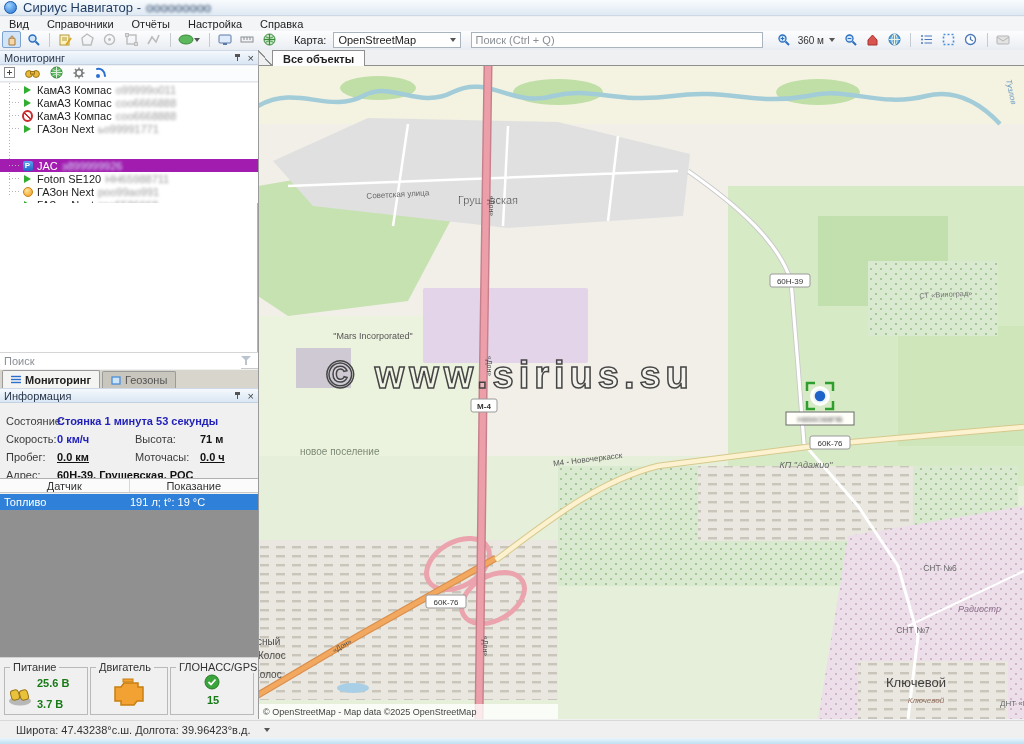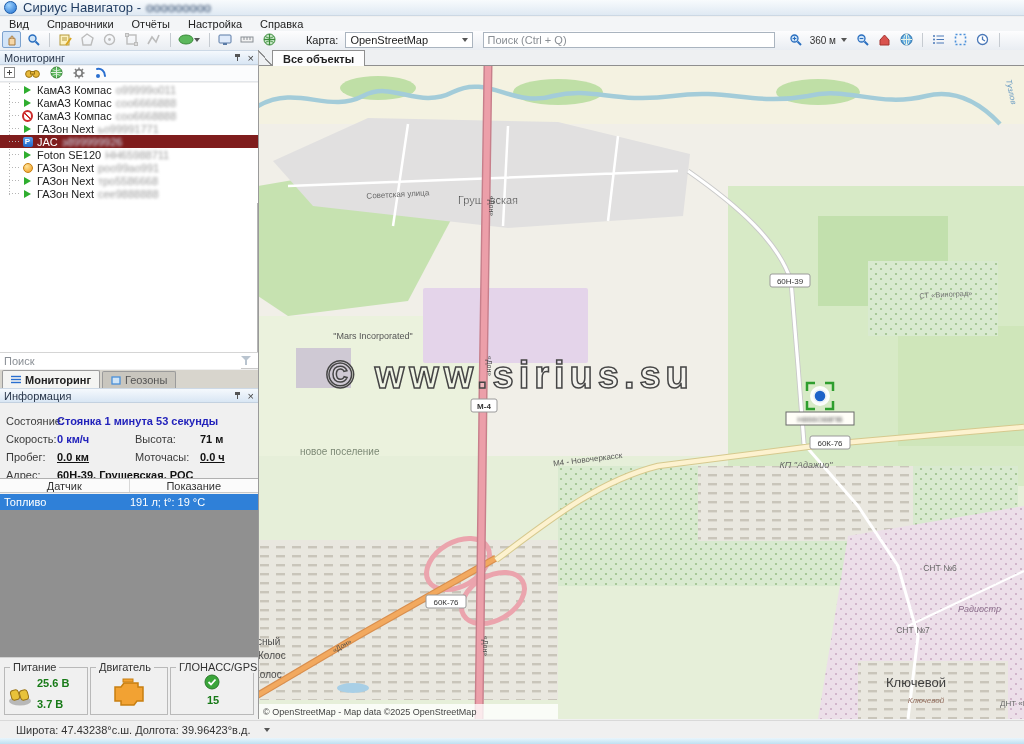--- a/index.html
+++ b/index.html
@@ -30,21 +30,21 @@
          border-bottom:1px solid #c3d1e0;display:flex;align-items:center;padding:0 4px;box-sizing:border-box;color:#29364a;}
   .phead .sp{margin-left:auto;display:flex;gap:6px;align-items:center;}
   .phx{font-size:11px;line-height:10px;color:#444;cursor:default;}
   .treetools{left:0;top:66px;width:258px;height:16px;background:#fbfcfd;border-bottom:1px solid #e3e6ea;display:flex;align-items:center;gap:10px;padding-left:4px;box-sizing:border-box;}
   .treearea{left:0;top:83px;width:258px;height:120px;background:#fff;}
   .trow{position:relative;height:13px;display:flex;align-items:center;padding-left:22px;white-space:nowrap;}
   .trow::before{content:"";position:absolute;left:9px;top:6px;width:10px;height:1px;
                 background:repeating-linear-gradient(to right,#b5b5b5 0 1px,transparent 1px 3px);}
   .treearea .vline{position:absolute;left:9px;top:0;width:1px;height:114px;
                 background:repeating-linear-gradient(to bottom,#b5b5b5 0 1px,transparent 1px 3px);}
-  .trow.sel{background:#7f1d1d;color:#fff;}
+  .trow.sel{background:#a21caf;color:#fff;margin-top:24px;}
   .trow.sel .redact{color:#d7e6f8;}
   .trow .nm{margin-left:4px;}
   .ic{width:11px;height:11px;display:inline-flex;align-items:center;justify-content:center;flex:0 0 auto;}
   .ic-moving{width:0;height:0;border-left:7px solid #2fae2f;border-top:4px solid transparent;border-bottom:4px solid transparent;}
   .ic-blocked{width:8px;height:8px;border:2px solid #cc2b2b;border-radius:50%;background:
       linear-gradient(45deg,transparent 42%,#cc2b2b 42% 58%,transparent 58%),#fff;}
   .ic-parking{width:10px;height:10px;border-radius:2px;background:linear-gradient(#5aa2ef,#1f66c8);color:#fff;
       font-weight:bold;font-size:8px;line-height:10px;text-align:center;}
   .ic-parking::after{content:"P";}
   .ic-idle{width:10px;height:10px;border-radius:50%;background:radial-gradient(circle at 35% 30%,#ffe49a,#f09a1c);border:1px solid #c87f10;box-sizing:border-box;}
@@ -164,21 +164,21 @@
         <line x1="7" y1="4" x2="7" y2="7" stroke="#8a8f95"></line>
         <line x1="10" y1="4" x2="10" y2="7" stroke="#8a8f95"></line>
       </svg>
     </span>
   <span class="tbtn">
     <svg width="13" height="13">
         <circle cx="6.5" cy="6.5" r="5.5" fill="#bfe3bf" stroke="#3a8a3a"></circle>
         <path d="M1 6.5 h11 M6.5 1 v11 M2.5 3.5 c2.5 2 5.5 2 8 0 M2.5 9.5 c2.5 -2 5.5 -2 8 0" stroke="#3a8a3a" fill="none"></path>
       </svg>
     </span>
-  <span style="display:inline-block;margin:3px 4px 0 24px;color:#222;vertical-align:top">Карта:</span>
+  <span style="display:inline-block;margin:3px 4px 0 12px;color:#222;vertical-align:top">Карта:</span>
   <span class="combo" style="display:inline-flex;width:128px;vertical-align:top;margin-top:1px">
     <span>OpenStreetMap</span>
       <span class="caret"></span>
   </span>
   <input class="searchbox" style="vertical-align: top; margin: 1px 0px 0px 6px;" placeholder="Поиск (Ctrl + Q)">
   <span class="tbtn" style="margin-left:8px">
     <svg width="13" height="13">
         <circle cx="5.5" cy="5.5" r="3.5" fill="#cfe4f7" stroke="#2a6fc0" stroke-width="1.3"></circle>
         <line x1="3.7" y1="5.5" x2="7.3" y2="5.5" stroke="#2a6fc0"></line>
         <line x1="5.5" y1="3.7" x2="5.5" y2="7.3" stroke="#2a6fc0"></line>

